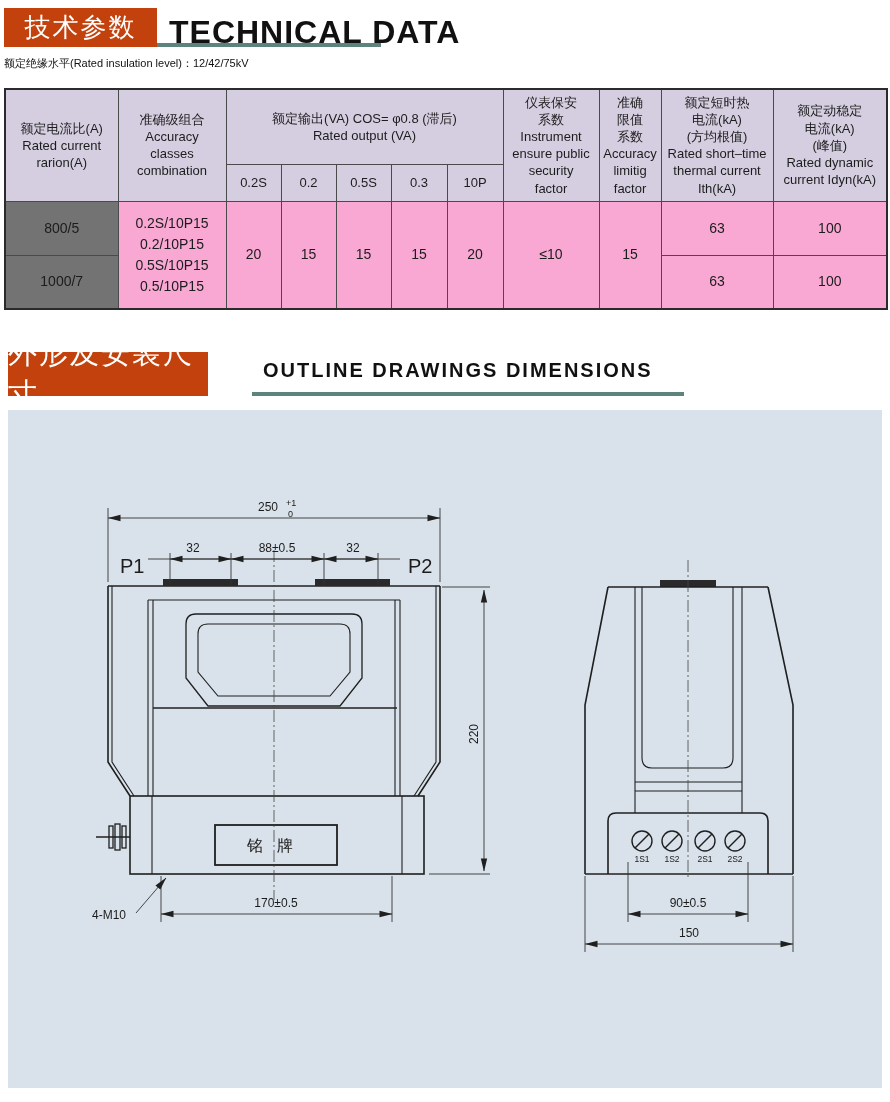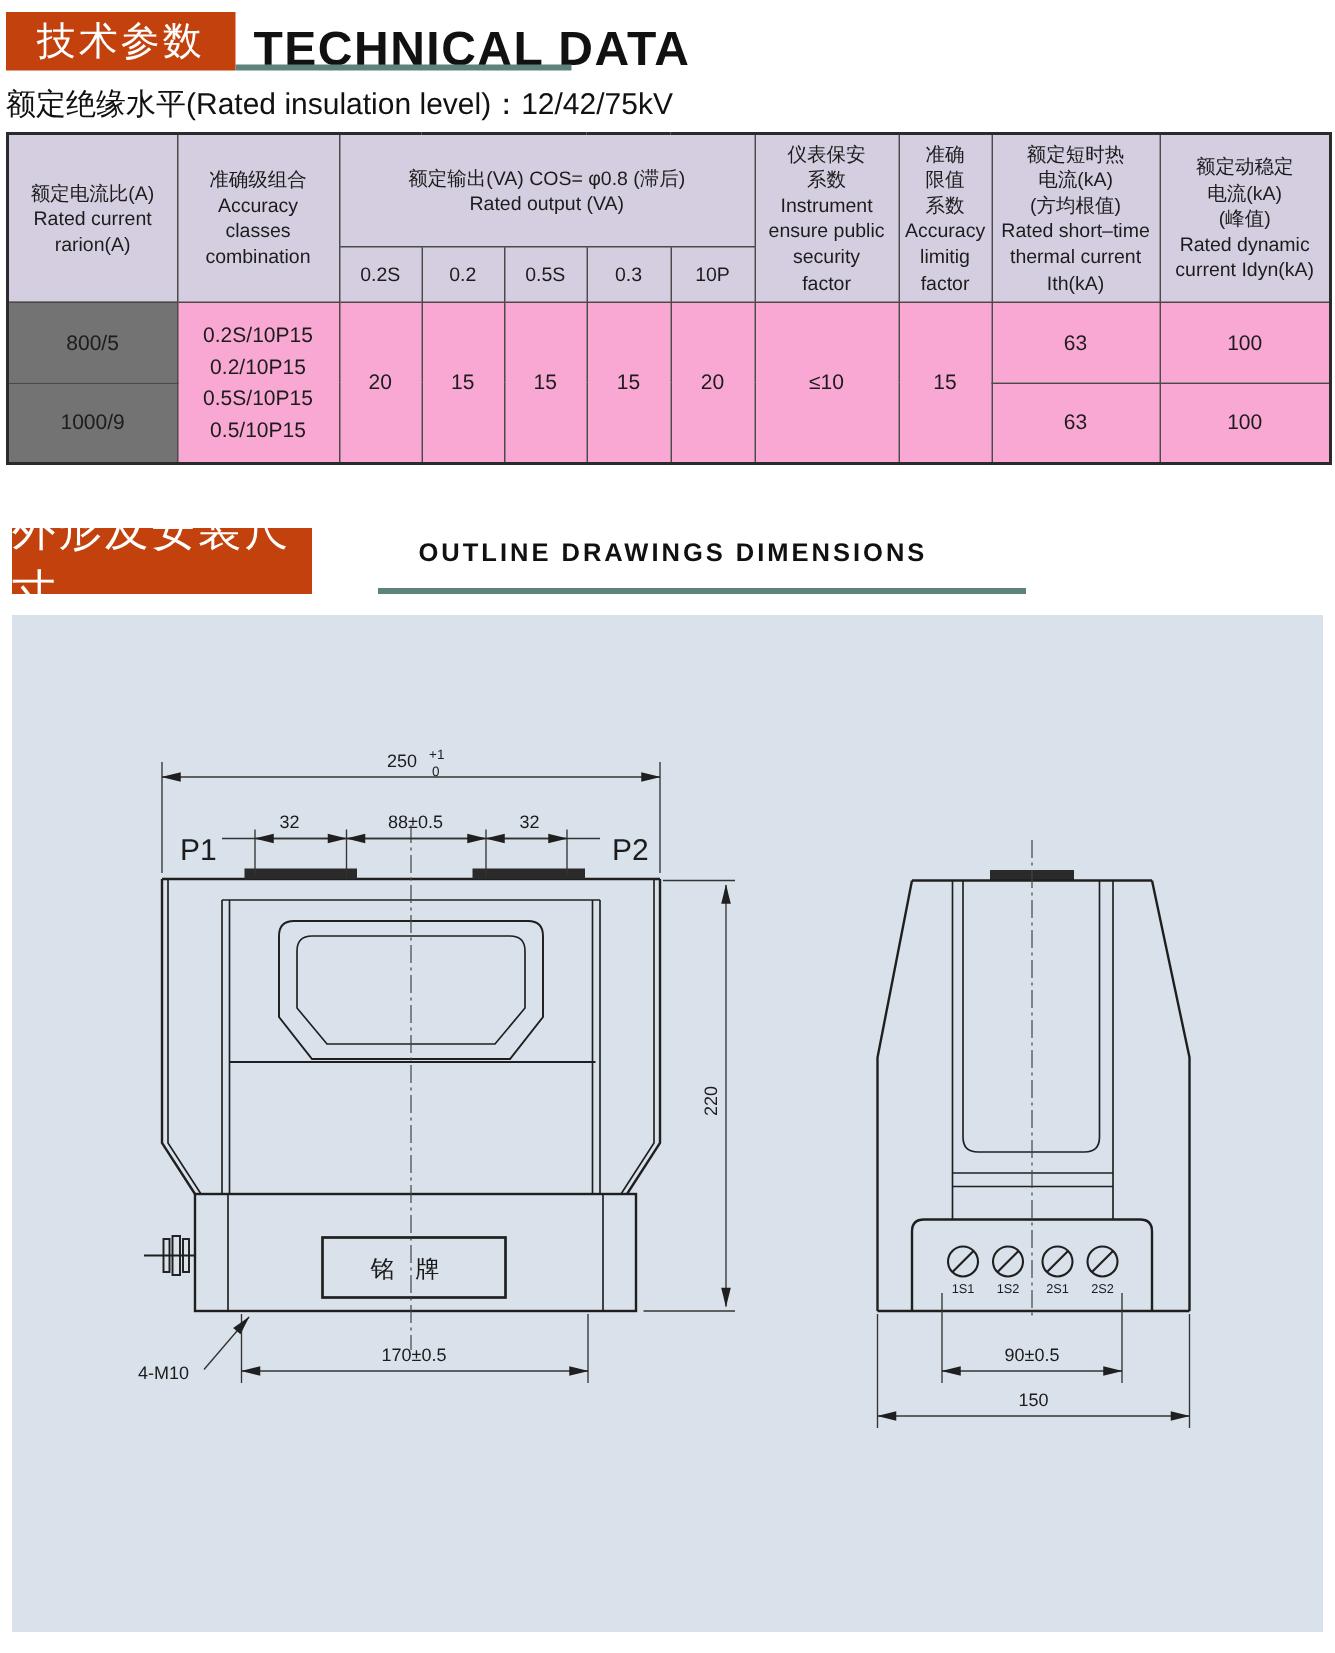--- a/index.html
+++ b/index.html
@@ -5,26 +5,26 @@
   html,body{margin:0;padding:0;background:#ffffff;}
   body{width:890px;height:1102px;position:relative;font-family:"Liberation Sans",sans-serif;color:#1c1c1c;}
 
   
   .badge{position:absolute;background:#c2410c;color:#ffffff;font-weight:normal;
          display:flex;align-items:center;justify-content:center;letter-spacing:2px;}
   .badge1{left:4px;top:8px;width:153px;height:39px;font-size:26px;}
   .badge2{left:8px;top:352px;width:200px;height:44px;font-size:29px;}
   .sec-en{position:absolute;color:#111;font-weight:bold;letter-spacing:1px;}
   .sec-en1{left:169px;top:14px;font-size:32px;}
-  .sec-en2{left:279px;top:359px;font-size:17px;letter-spacing:2px;text-align:center;}
+  .sec-en2{left:263px;top:359px;font-size:20px;letter-spacing:2px;text-align:center;}
   .rule{position:absolute;background:#5e837c;height:4px;}
   .rule1{left:157px;top:43px;width:224px;}
   .rule2{left:252px;top:392px;width:432px;}
 
-  .subtitle{position:absolute;left:4px;top:56px;font-size:20px;color:#111;}
+  .subtitle{position:absolute;left:4px;top:56px;font-size:11px;color:#111;}
 
   
   .tdata{position:absolute;left:4px;top:88px;border-collapse:collapse;table-layout:fixed;width:882px;}
   .tdata th,.tdata td{border:1px solid #4a4a4a;text-align:center;vertical-align:middle;
                       white-space:pre-line;padding:2px 2px;}
   .tdata{border:2px solid #2b2b2b;}
   .tdata th{background:#d5cee1;font-weight:normal;font-size:13px;line-height:1.32;}
   .tdata td{background:#f9a8d4;font-size:14px;line-height:1.5;}
   .tdata td.green{background:#737373;}
   .rowH1{height:75px;}
@@ -115,21 +115,21 @@
     <td rowspan="2">15</td>
     <td rowspan="2">15</td>
     <td rowspan="2">15</td>
     <td rowspan="2">20</td>
     <td rowspan="2">≤10</td>
     <td rowspan="2">15</td>
     <td>63</td>
     <td>100</td>
   </tr>
   <tr class="rowD">
-    <td class="green">1000/9</td>
+    <td class="green">1000/7</td>
     <td>63</td>
     <td>100</td>
   </tr>
 </tbody>
   </table>
 
 <div class="badge badge2">外形及安装尺寸</div>
 <div class="sec-en sec-en2">OUTLINE  DRAWINGS  DIMENSIONS</div>
 <div class="rule rule2"></div>
 

